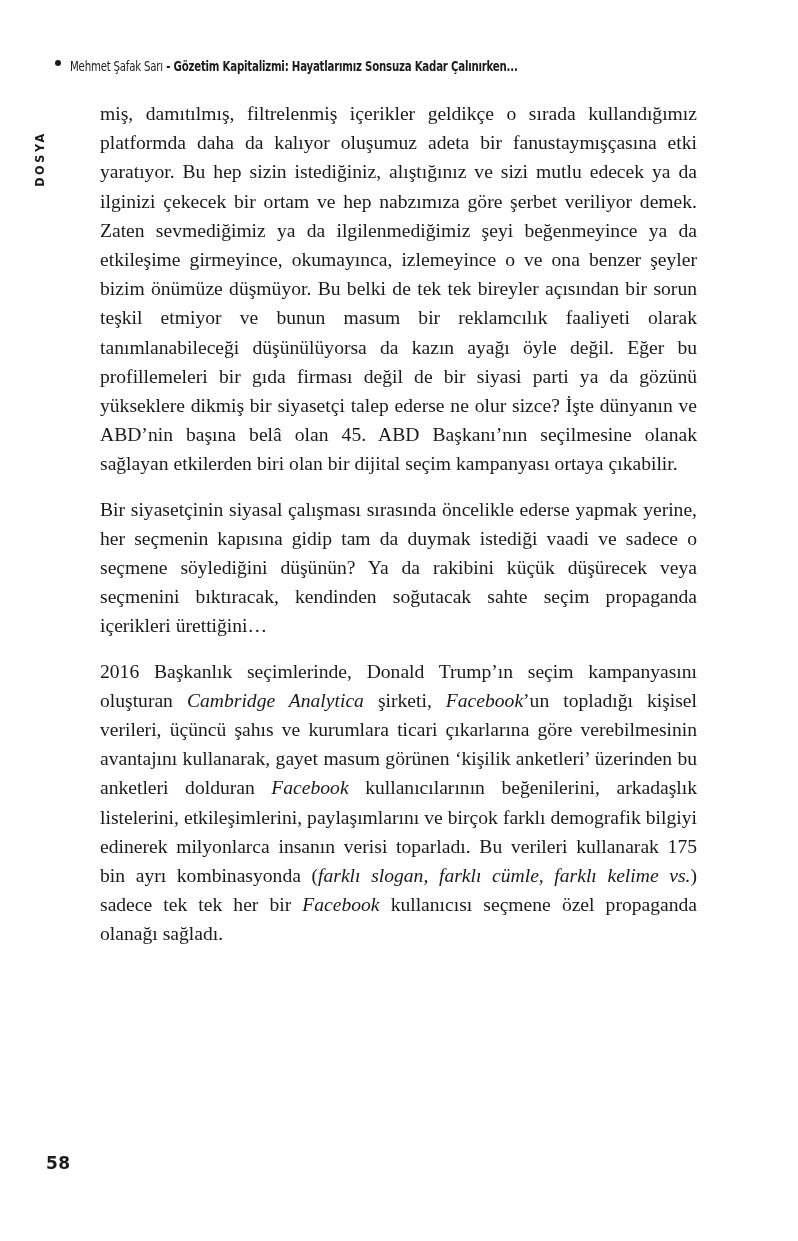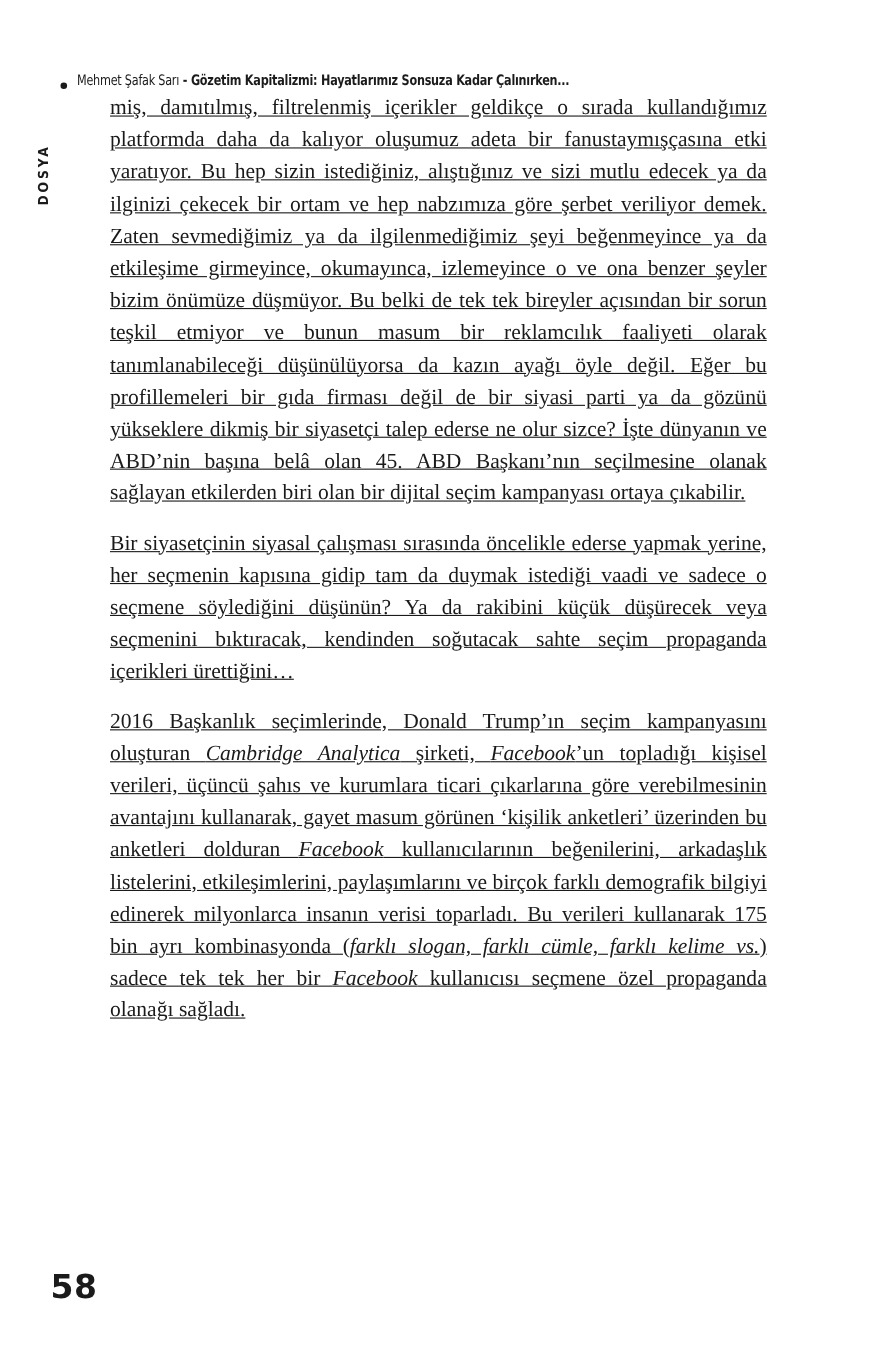--- a/index.html
+++ b/index.html
@@ -17,21 +17,21 @@
   }
 
   
   .running-head {
     position: absolute;
     left: 55px;
     top: 59px;
     width: 660px;
     height: 22px;
     display: flex;
-    align-items: flex-end;
+    align-items: flex-start;
     gap: 9px;
     white-space: nowrap;
   }
   .rh-bullet {
     width: 6px;
     height: 6px;
     border-radius: 50%;
     background: #1b1b1b;
     flex: 0 0 auto;
     margin-top: 1px;
@@ -67,23 +67,22 @@
     font-weight: 700;
     font-size: 12.5px;
     letter-spacing: 2.6px;
     color: #1b1b1b;
   }
 
   
   .text-column {
     position: absolute;
     left: 100px;
-    top: 84px;
+    top: 99px;
     width: 597px;
-    text-decoration: underline;
   }
   .para {
     margin: 0;
     text-align: justify;
     text-justify: inter-word;
     font-size: 19.6px;
     line-height: 29.2px;
     hyphens: manual;
     word-spacing: 0.1px;
   }
@@ -94,21 +93,21 @@
     font-style: italic;
   }
 
   
   .folio {
     position: absolute;
     left: 46px;
     top: 1153px;
     font-family: "DejaVu Sans", "Liberation Sans", sans-serif;
     font-weight: 700;
-    font-size: 30px;
+    font-size: 17px;
     color: #1b1b1b;
     letter-spacing: 0.5px;
   }
 </style>
 </head>
 <body>
 
 <div class="running-head">
   <span class="rh-bullet"></span>
   <span class="rh-text">

